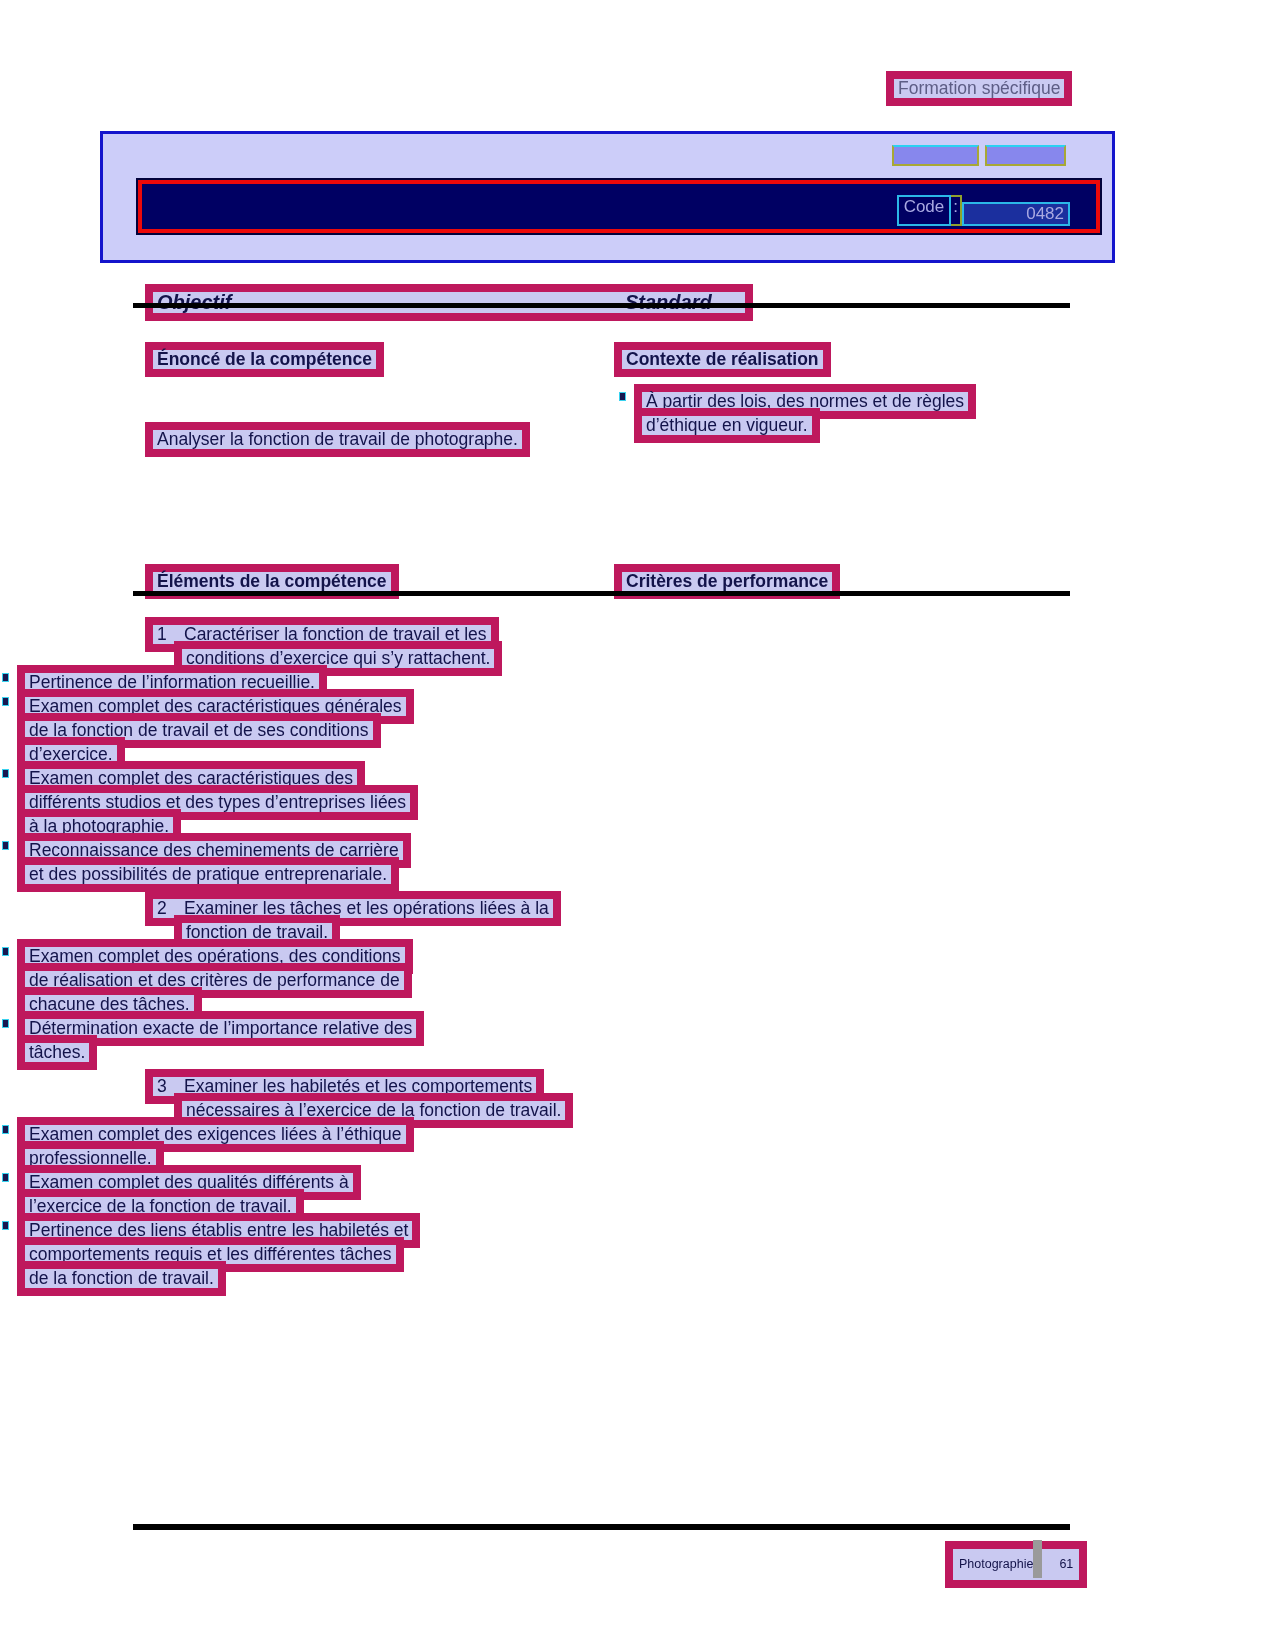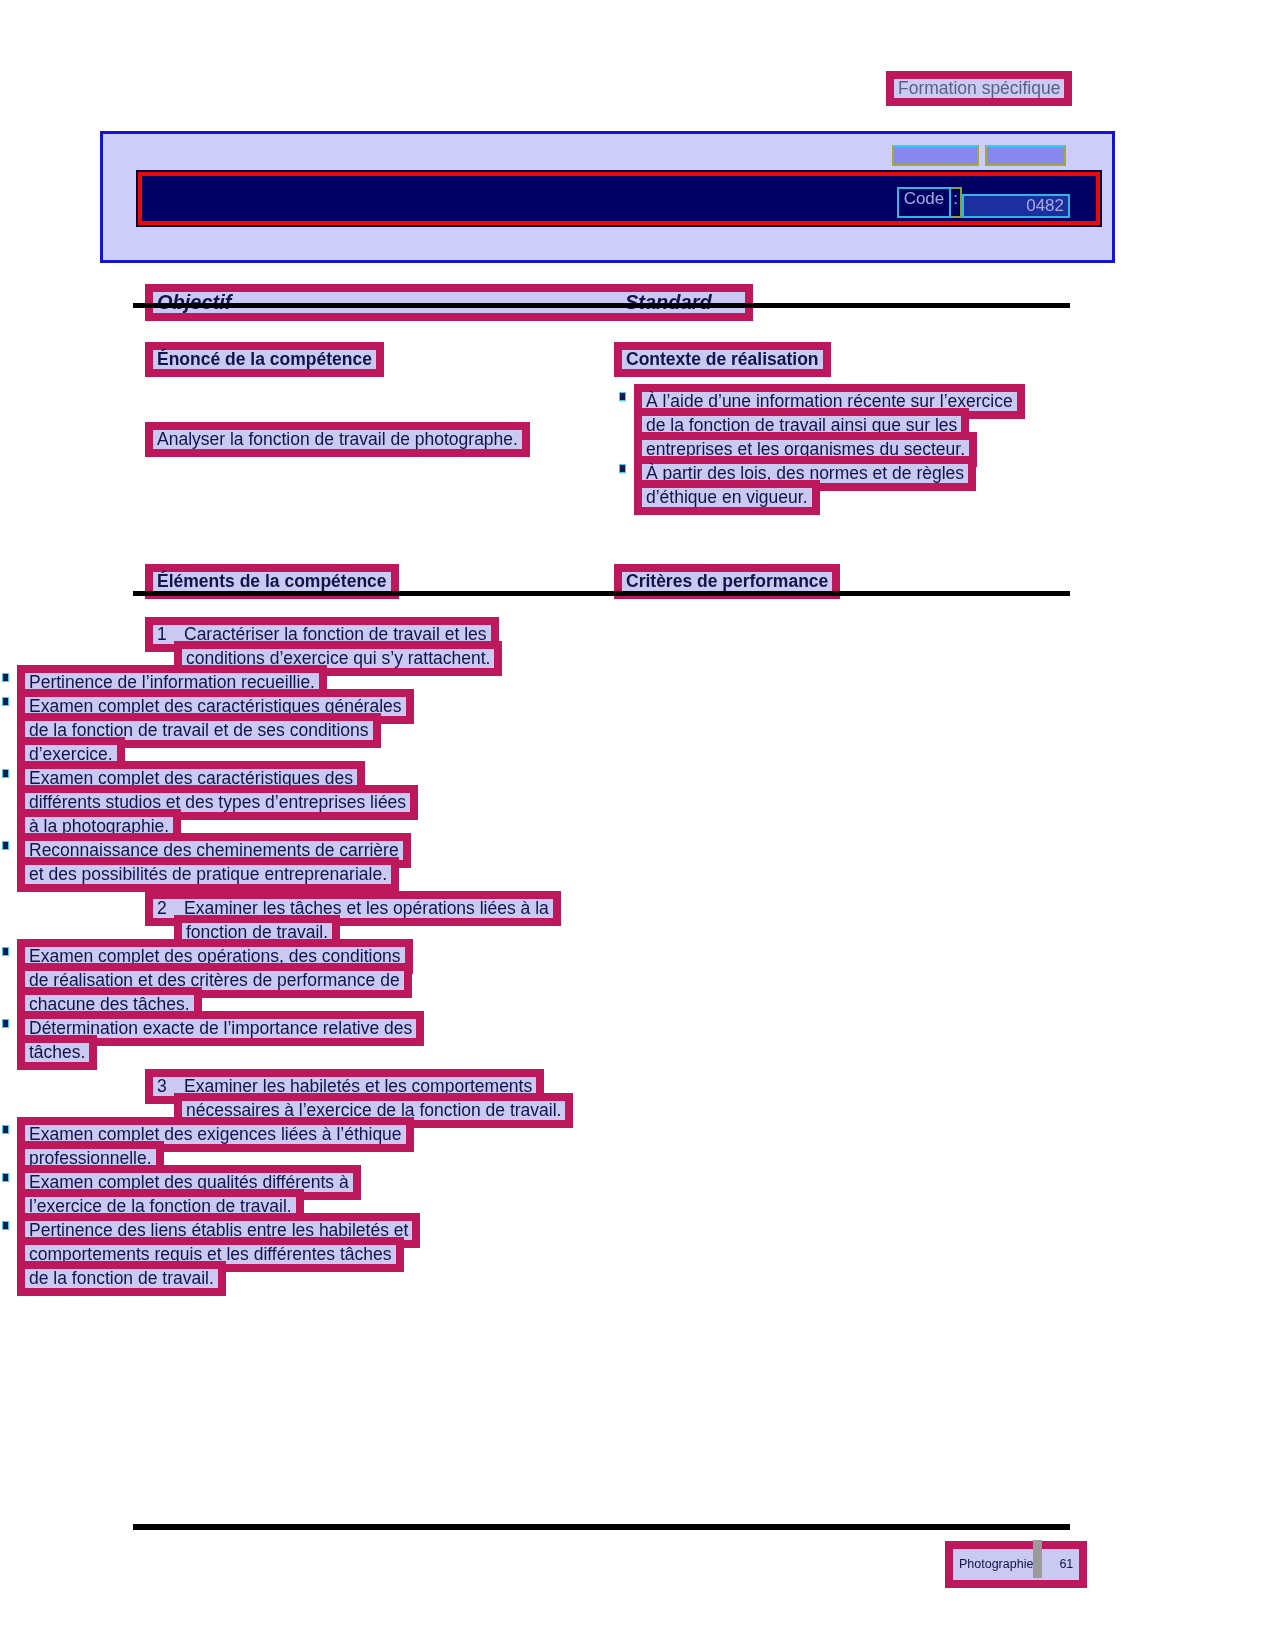--- a/index.html
+++ b/index.html
@@ -16,21 +16,21 @@
   .top-label .hl{color:#5d5d85;background:#cacaf2;}
 
   
   .header-box{position:absolute;left:100px;top:131px;width:1015px;height:132px;
               box-sizing:border-box;background:#cccdf9;border:3px solid #1414cc;}
   .field-boxes{position:absolute;top:11px;right:46px;display:flex;gap:6px;}
   .field-box{height:21px;background:#8787ed;border:2px solid #a8a835;border-top:2px solid #2bd0f2;box-sizing:border-box;}
   .field-box.b1{width:87px;}
   .field-box.b2{width:81px;}
 
-  .banner{position:absolute;left:35px;right:12px;top:38px;height:53px;box-sizing:border-box;
+  .banner{position:absolute;left:35px;right:12px;top:46px;height:53px;box-sizing:border-box;
           background:#000063;border:4px solid #ec0909;box-shadow:0 0 0 2px #02023c;}
   .code-row{position:absolute;right:26px;top:11px;display:flex;align-items:stretch;
             font-size:17px;color:#a9a9e2;}
   .code-row .cb{border:2px solid #2bb8e8;padding:0 5px;line-height:20px;}
   .code-row .colon{border:2px solid #90a22c;border-left:none;padding:0 2px;line-height:20px;}
   .code-row .val{border:2px solid #2bb8e8;background:#1b2f9e;width:96px;text-align:right;
                  padding:0 4px;line-height:20px;margin-top:7px;}
 
   
   .band{position:absolute;left:145px;top:284px;}
@@ -107,26 +107,20 @@
   <div class="two-col-headers h-enonce">
     <span class="hl hdr lh">Énoncé de la compétence</span>
     <span class="hl hdr rh">Contexte de réalisation</span>
   </div>
 
   <div class="sec1-body">
     <span class="hl statement">Analyser la fonction de travail de photographe.</span>
     <div class="ctx">
         <div class="bullet">
           <span class="dot"></span>
-          <div class="line"><span class="hl">À l’aide d’une information récente sur l’exercice</span></div>
-          <div class="line"><span class="hl">de la fonction de travail ainsi que sur les</span></div>
-          <div class="line"><span class="hl">entreprises et les organismes du secteur.</span></div>
-        </div>
-        <div class="bullet">
-          <span class="dot"></span>
           <div class="line"><span class="hl">À partir des lois, des normes et de règles</span></div>
           <div class="line"><span class="hl">d’éthique en vigueur.</span></div>
         </div>
       </div>
   </div>
 
   <div class="two-col-headers h-elements">
     <span class="hl hdr lh">Éléments de la compétence</span>
     <span class="hl hdr rh">Critères de performance</span>
   </div>

